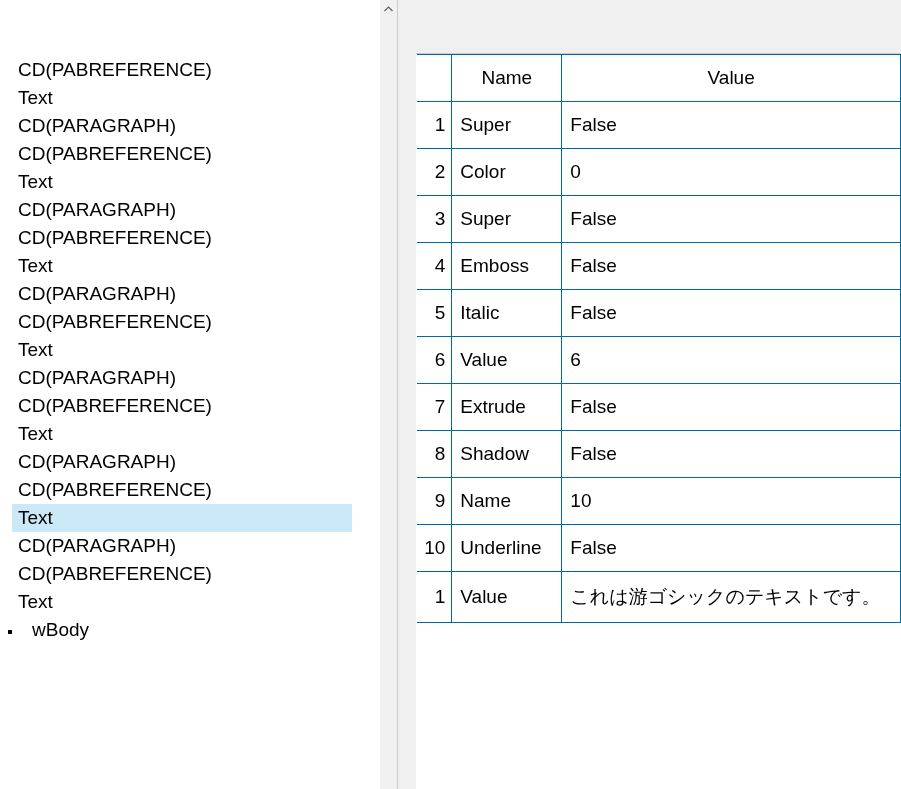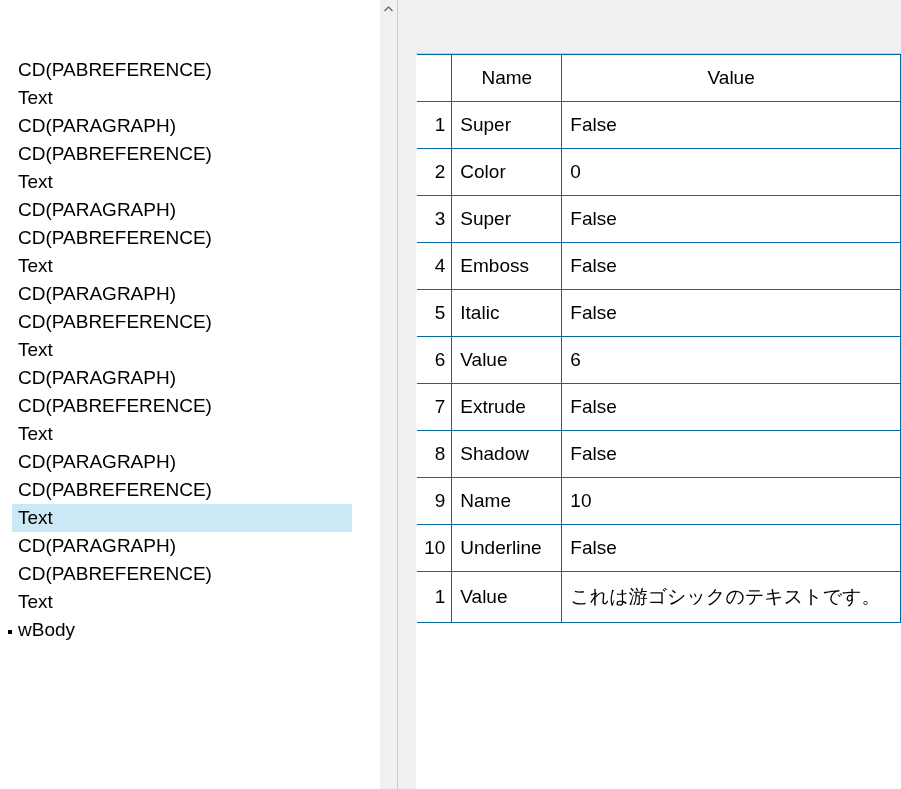--- a/index.html
+++ b/index.html
@@ -27,21 +27,21 @@
     padding-top: 56px;
     overflow: hidden;
   }
   .tree-item {
     padding: 3px 0 3px 18px;
     white-space: nowrap;
     cursor: default;
   }
   .tree-item.bullet {
     position: relative;
-    padding-left: 18px;
+    padding-left: 32px;
   }
   .tree-item.bullet::before {
     content: "";
     position: absolute;
     left: 8px;
     top: 14px;
     width: 4px;
     height: 4px;
     background: #000;
   }

